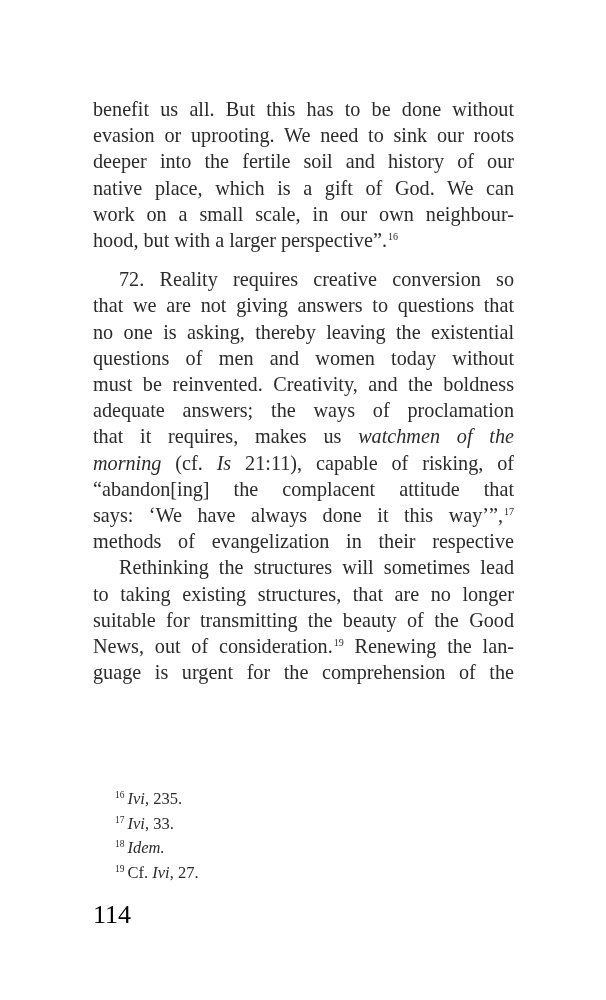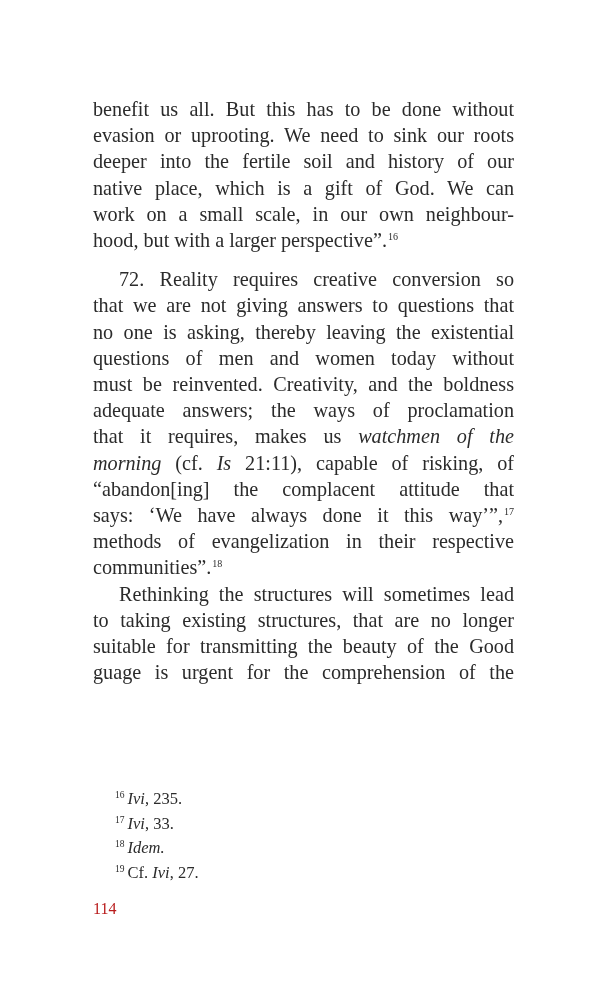--- a/index.html
+++ b/index.html
@@ -21,21 +21,21 @@
   sup.fn { font-size: 10px; vertical-align: 7px; line-height: 0; margin-left: 1px; }
   .footnotes {
     position: absolute; left: 115px; top: 785px;
     font-family: "Liberation Serif", "DejaVu Serif", serif;
     font-size: 16.5px; line-height: 21.5px; color: #2b2b2b;
   }
   .footnotes .fnum { font-size: 9.5px; vertical-align: 6px; margin-right: 3px; }
   .page-number {
     position: absolute; left: 93px; top: 900px;
     font-family: "Liberation Serif", "DejaVu Serif", serif;
-    font-size: 16px; color: #b91c1c;
+    font-size: 26px; color: #000000;
   }
   .line { display: block; text-align: justify; text-align-last: justify; white-space: nowrap; }
   .line.last { text-align-last: left; }
 </style>
 </head>
 <body>
 
 <div class="page">
   <div class="body-text">
     <span class="line">benefit us all. But this has to be done without</span>
@@ -51,27 +51,27 @@
     <span class="line">that we are not giving answers to questions that</span>
     <span class="line">no one is asking, thereby leaving the existential</span>
     <span class="line">questions of men and women today without</span>
     <span class="line">must be reinvented. Creativity, and the boldness</span>
     <span class="line">adequate answers; the ways of proclamation</span>
     <span class="line"><span>that it requires, makes us </span><em>watchmen of the</em></span>
     <span class="line"><em>morning</em><span> (cf. </span><em>Is</em><span> 21:11), capable of risking, of</span></span>
     <span class="line">“abandon[ing] the complacent attitude that</span>
     <span class="line"><span>says: ‘We have always done it this way’”,</span><sup class="fn">17</sup></span>
     <span class="line">methods of evangelization in their respective</span>
-    <span class="line last"><span>communities”.</span><sup class="fn">18</sup></span>
   </div>
 
   <div class="body-text para">
     <span class="line" style="padding-left:26px;">Rethinking the structures will sometimes lead</span>
     <span class="line">to taking existing structures, that are no longer</span>
     <span class="line">suitable for transmitting the beauty of the Good</span>
+    <span class="line"><span>News, out of consideration.</span><sup class="fn">19</sup><span> Renewing the lan-</span></span>
     <span class="line">guage is urgent for the comprehension of the</span>
   </div>
 </div>
 
 <div class="footnotes">
   <div><span class="fnum">16</span><em>Ivi</em><span>, 235.</span></div>
   <div><span class="fnum">17</span><em>Ivi</em><span>, 33.</span></div>
   <div><span class="fnum">18</span><em>Idem.</em><span></span></div>
   <div><span class="fnum">19</span><span>Cf. </span><em>Ivi</em><span>, 27.</span></div>
 </div>

